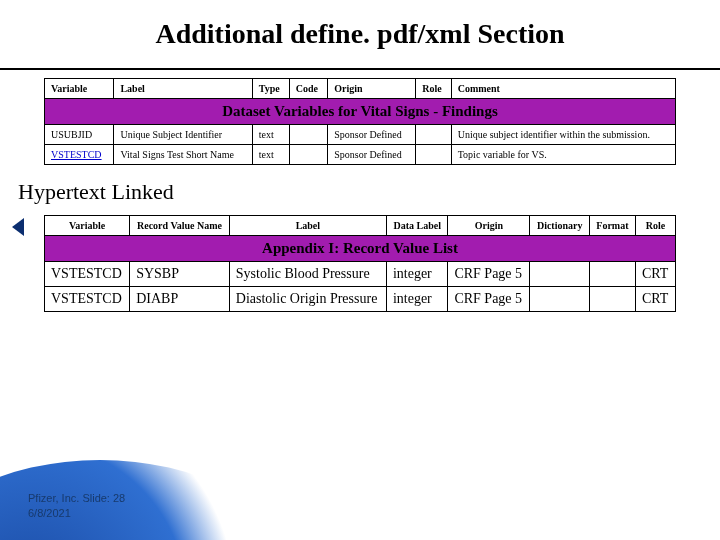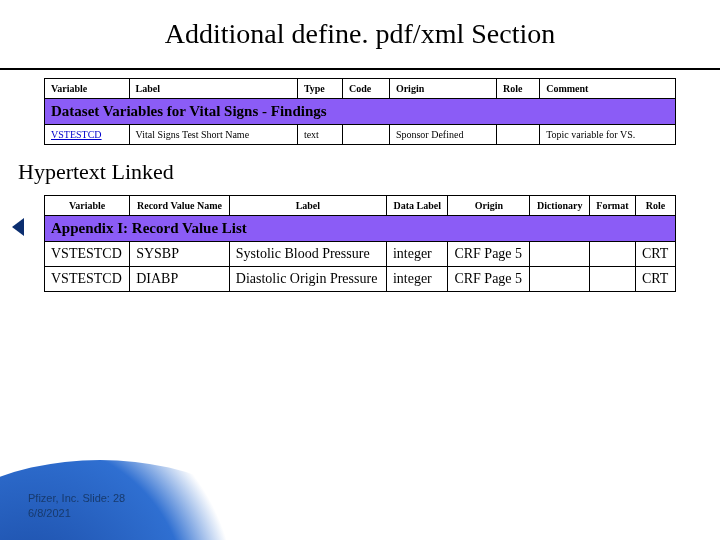--- a/index.html
+++ b/index.html
@@ -7,21 +7,21 @@
       width: 720px;
       height: 540px;
       background: #fff;
       font-family: "Times New Roman", serif;
       position: relative;
       overflow: hidden;
     }
     .slide-title {
       text-align: center;
       font-size: 28px;
-      font-weight: normal;
+      font-weight: bold;
       padding: 18px 0 10px 0;
     }
     .divider {
       border-top: 2px solid #000;
       margin: 8px 0 0 0;
     }
     .section {
       padding: 0 44px 0 44px;
     }
     .tbl {
@@ -32,23 +32,23 @@
     }
     .tbl th, .tbl td {
       border: 1px solid #000;
       padding: 4px 6px;
       font-size: 10px;
       text-align: left;
       vertical-align: top;
     }
     .tbl .caption {
       font-weight: bold;
-      background: #8b5cf6;
+      background: #a21caf;
       font-size: 15px;
-      text-align: left;
+      text-align: center;
     }
     .tbl thead th {
       font-weight: bold;
       text-align: left;
     }
     .tbl2 thead th {
       text-align: center;
     }
     .tbl2 td {
       font-size: 14px;
@@ -129,20 +129,29 @@
         <th>Label</th>
         <th>Type</th>
         <th>Code</th>
         <th>Origin</th>
         <th>Role</th>
         <th>Comment</th>
       </tr>
     </thead>
     <tbody>
       <tr>
+        <td>USUBJID</td>
+        <td>Unique Subject Identifier</td>
+        <td>text</td>
+        <td></td>
+        <td>Sponsor Defined</td>
+        <td></td>
+        <td>Unique subject identifier within the submission.</td>
+      </tr>
+      <tr>
         <td class="link-cell">VSTESTCD</td>
         <td>Vital Signs Test Short Name</td>
         <td>text</td>
         <td></td>
         <td>Sponsor Defined</td>
         <td></td>
         <td>Topic variable for VS.</td>
       </tr>
     </tbody>
   </table>

